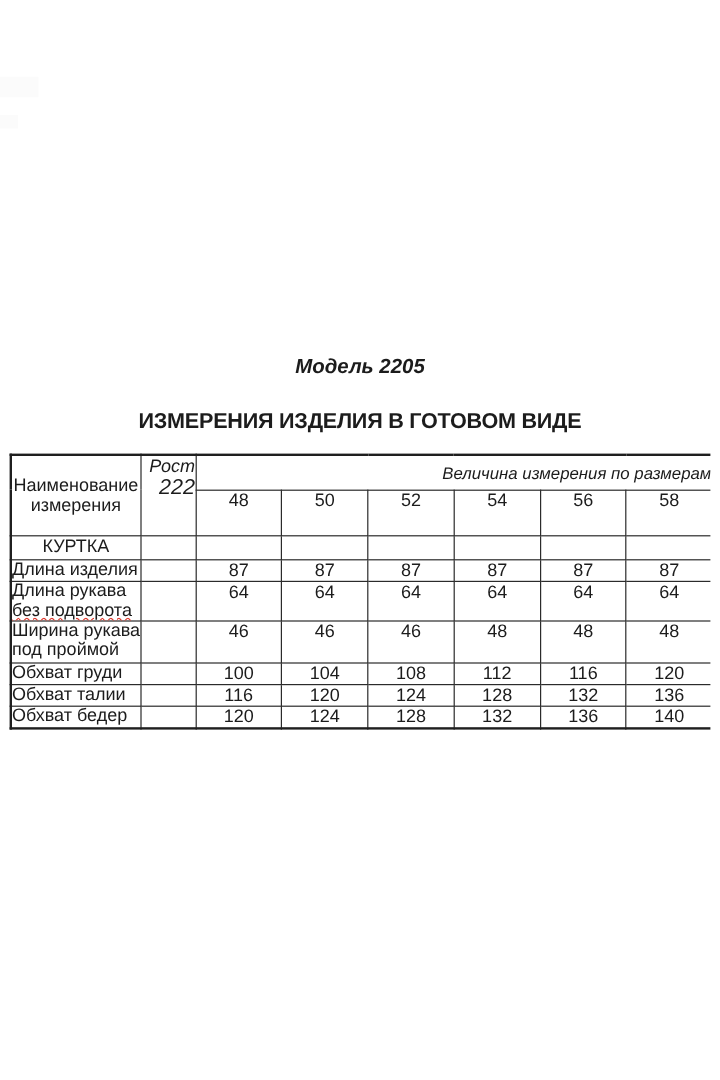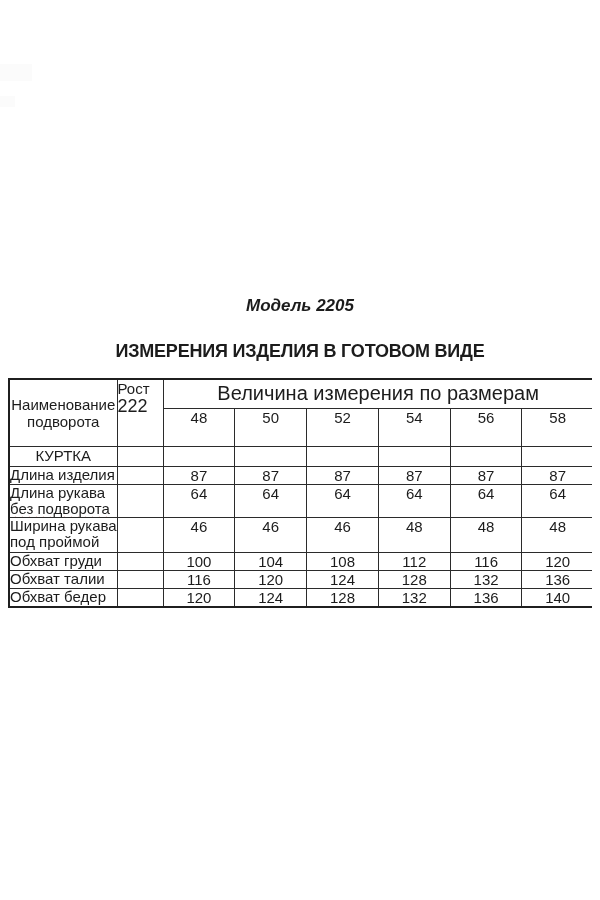--- a/index.html
+++ b/index.html
@@ -37,28 +37,28 @@
   tr.r-kurtka{height:20px;margin-top:14px;}
   tr.r-s{height:18px;}
   tr.r-d1{height:33px;}
   tr.r-d2{height:35px;}
   tr.r-last{height:17px;}
   th.name-h{
     font-weight:bold;font-size:15px;text-align:center;
     vertical-align:middle;line-height:17px;
   }
   th.rost-h{
-    font-weight:bold;text-align:left;vertical-align:top;
+    font-style:italic;font-weight:bold;text-align:right;vertical-align:top;
     padding-top:1px;
     margin-top:36px;
   }
   .rost-word{font-size:15px;line-height:17px;}
   .rost-num{font-size:18px;line-height:19px;}
   th.sizes-h{
-    font-weight:bold;font-size:20px;text-align:center;
+    font-style:italic;font-weight:bold;font-size:14px;text-align:right;
     vertical-align:middle;
   }
   th.size{
     font-weight:bold;font-size:15px;text-align:center;vertical-align:top;
     padding-top:2px;
   }
   td.section{text-align:center;font-size:15px;vertical-align:top;padding-top:1px;line-height:17px;}
   td.label{
     text-align:left;font-size:15px;vertical-align:top;
     padding:1px 2px 0 4px;line-height:16px;
@@ -92,21 +92,21 @@
         <col class="c-size">
         <col class="c-size">
       <col class="c-size">
         <col class="c-size">
         <col class="c-size">
     </colgroup>
     <tbody>
       <tr class="r-a">
         <th class="name-h" rowspan="2">
           <div>Наименование</div>
-          <div>подворота</div>
+          <div>измерения</div>
         </th>
         <th class="rost-h" rowspan="2">
           <div class="rost-word">Рост</div>
           <div class="rost-num">222</div>
         </th>
         <th class="sizes-h" colspan="6">Величина измерения по размерам</th>
       </tr>
       <tr class="r-b">
         <th class="size">48</th>
         <th class="size">50</th>

